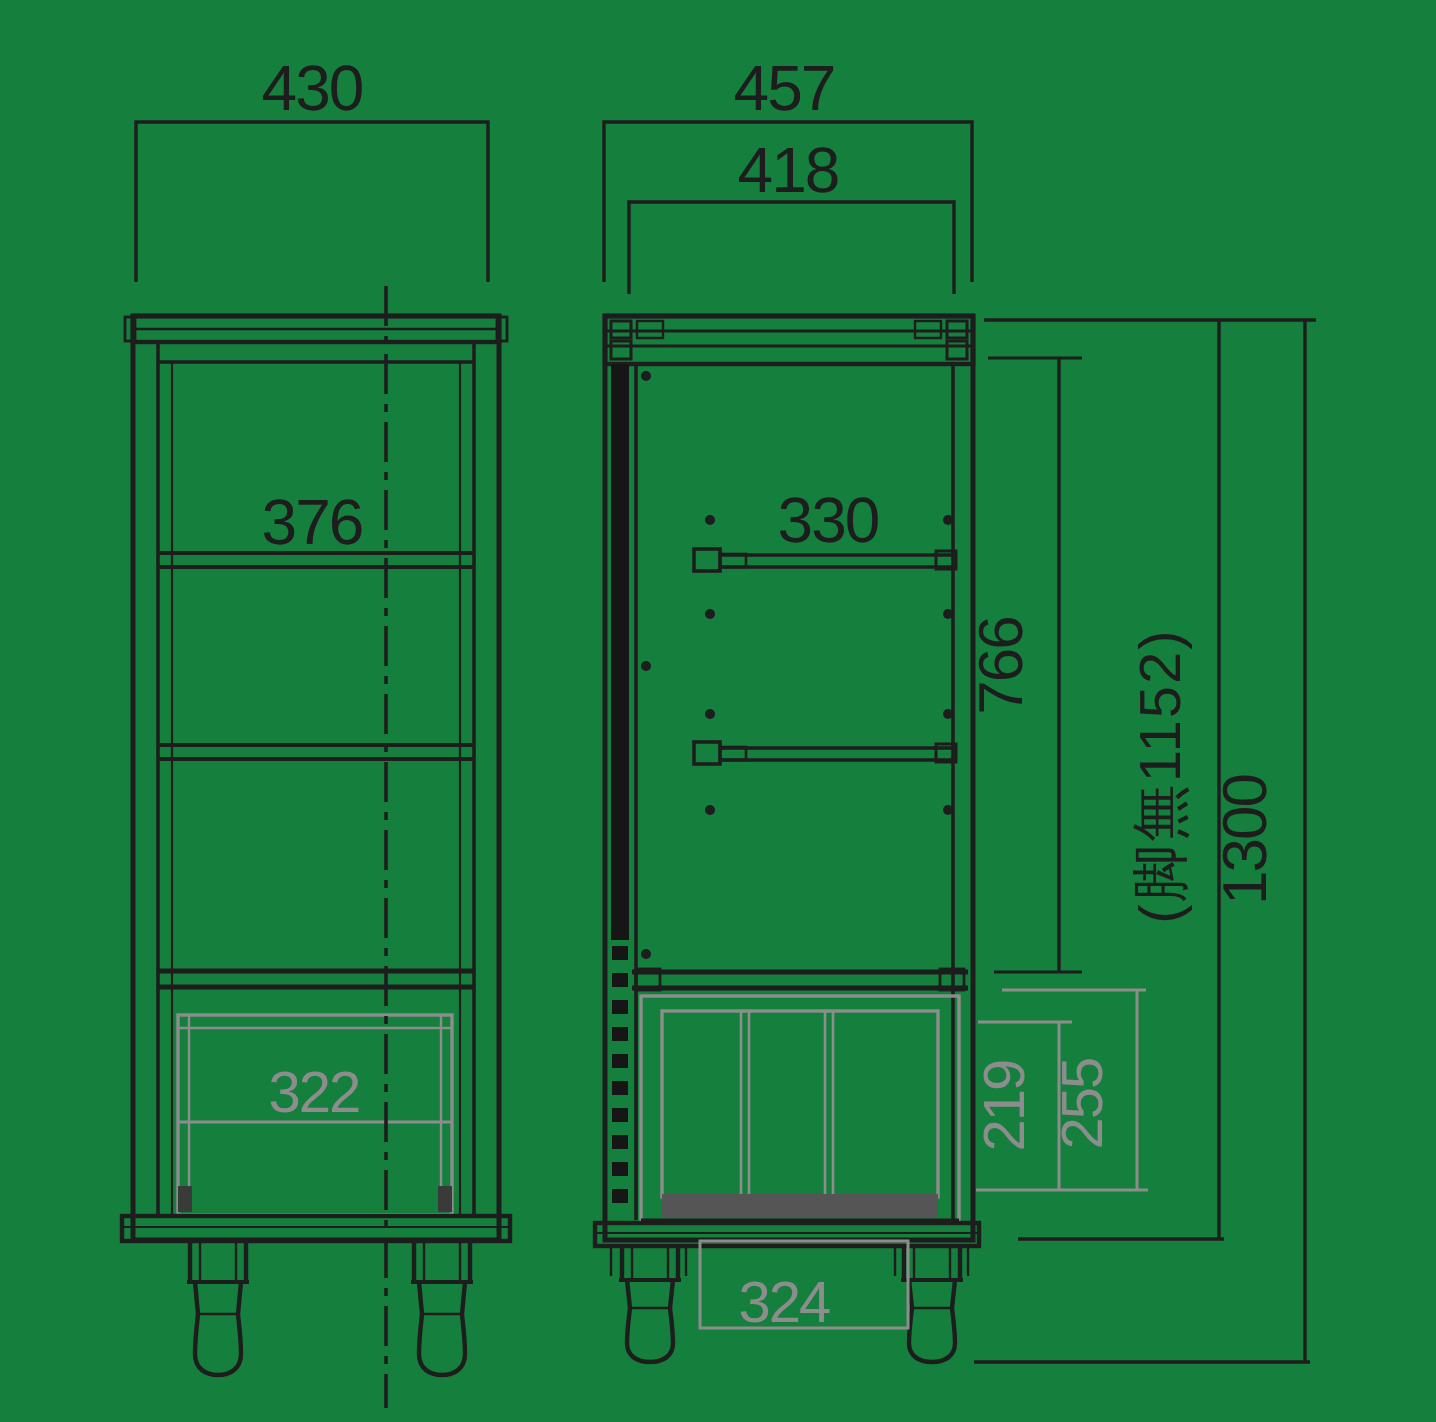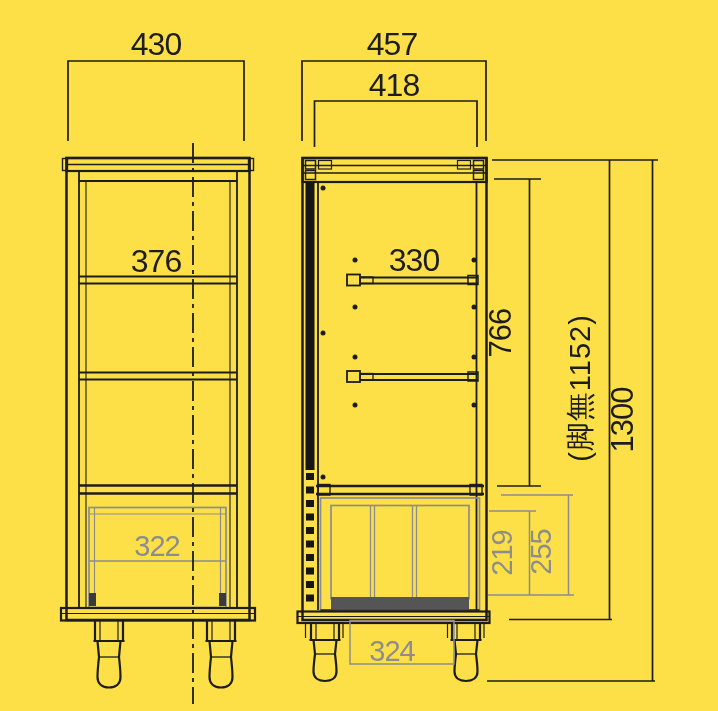--- a/index.html
+++ b/index.html
@@ -1,16 +1,16 @@
 <!DOCTYPE html>
 <html><head>
 <meta charset="utf-8">
 <style>
   html,body{margin:0;padding:0;background:#ffffff;}
-  .stage{position:relative;width:718px;height:711px;background:#fde047;overflow:hidden;
+  .stage{position:relative;width:718px;height:711px;background:#15803d;overflow:hidden;
          font-family:"Liberation Sans","DejaVu Sans",sans-serif;}
   svg text{font-family:"Liberation Sans","DejaVu Sans",sans-serif;fill:#1d1d1d;}
   .t-dim{font-size:32px;letter-spacing:-1px;font-weight:500;}
   .t-dim-sm{font-size:31px;letter-spacing:-1px;font-weight:500;}
   .t-gray{font-size:29px;letter-spacing:-1px;fill:#8d8d8d;font-weight:500;}
   .t-jp{font-size:29px;letter-spacing:1px;font-weight:500;}
   .ln{stroke:#1d1d1d;fill:none;}
   .gy{stroke:#8d8d8d;fill:none;}
 </style>
 </head>

